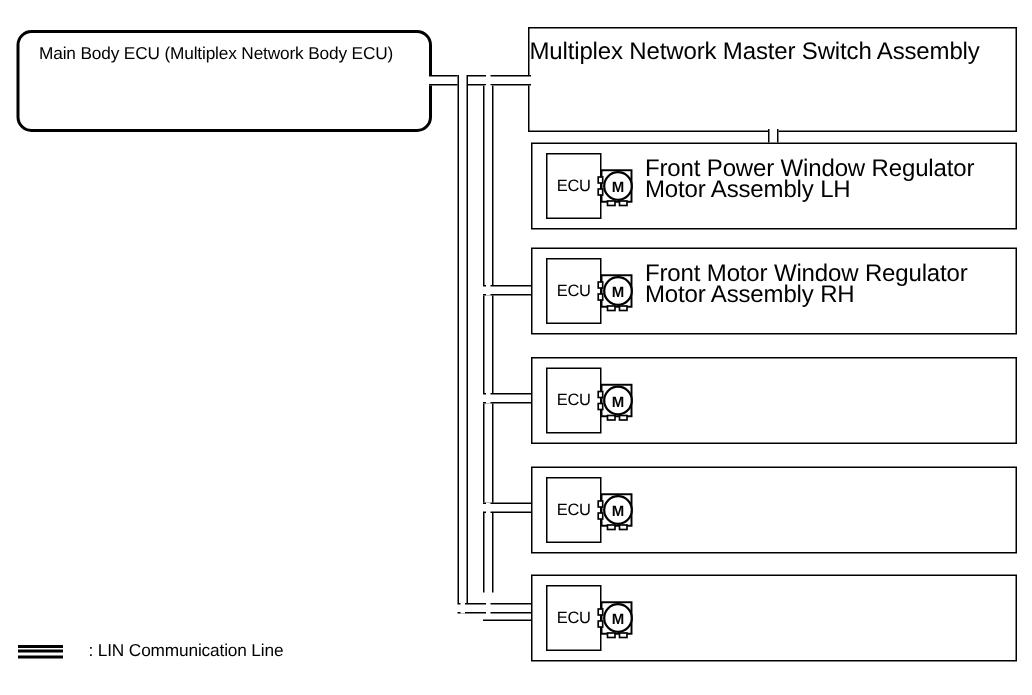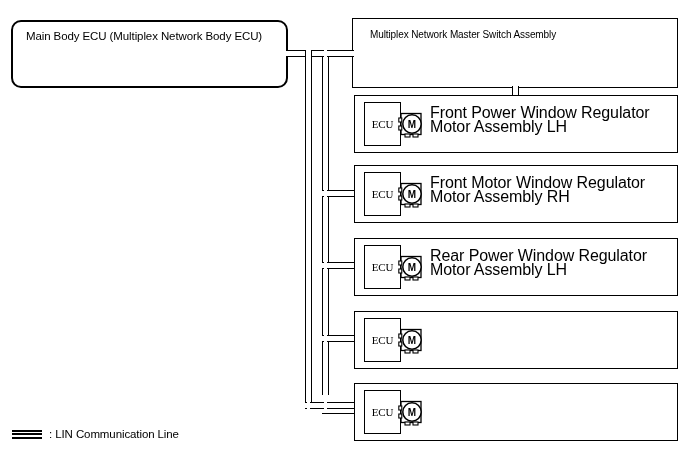--- a/index.html
+++ b/index.html
@@ -44,23 +44,23 @@
 
   
   .plain-box {
     position: absolute;
     border: 1.5px solid #000;
     box-sizing: border-box;
     background: #fff;
   }
   .plain-box-label {
     position: absolute;
-    left: 17px;
+    left: 0;
     top: 9px;
-    font-size: 10px;
+    font-size: 16px;
     line-height: 14px;
     letter-spacing: -0.1px;
   }
 
   
   .dev-box {
     position: absolute;
     border: 1.5px solid #000;
     box-sizing: border-box;
     background: #fff;
@@ -82,21 +82,20 @@
     width: 37px;
     height: 44px;
     border: 1.5px solid #000;
     box-sizing: border-box;
     background: #fff;
     display: flex;
     align-items: center;
     justify-content: center;
     font-size: 11px;
     letter-spacing: -0.2px;
-    font-family: Liberation Serif, serif;
   }
   
   .motor {
     position: absolute;
     left: 43px;
     top: 14px;
     width: 29px;
     height: 28px;
   }
   .motor svg { display: block; }
@@ -146,21 +145,21 @@
     content: "";
     position: absolute;
     left: 0;
     right: 0;
     top: 50%;
     height: 2.2px;
     margin-top: -1.1px;
     background: #000;
   }
   .legend-text {
-    margin-left: 7px;
+    margin-left: 17px;
     font-size: 11.5px;
     letter-spacing: -0.1px;
     white-space: nowrap;
   }
 </style>
 </head>
 <body>
 
 <div id="canvas">
 
@@ -235,21 +234,20 @@
       <svg width="29" height="28" viewBox="0 0 29 28">
         <rect x="3" y="3.5" width="20" height="21" fill="#fff" stroke="#000" stroke-width="1.3"></rect>
         <rect x="0.8" y="8" width="3" height="4" fill="#fff" stroke="#000" stroke-width="1.1"></rect>
         <rect x="0.8" y="16" width="3" height="4" fill="#fff" stroke="#000" stroke-width="1.1"></rect>
         <rect x="7" y="24" width="5" height="3" fill="#fff" stroke="#000" stroke-width="1.1"></rect>
         <rect x="15" y="24" width="5" height="3" fill="#fff" stroke="#000" stroke-width="1.1"></rect>
         <circle cx="14" cy="14" r="9.2" fill="#fff" stroke="#000" stroke-width="1.5"></circle>
         <text x="14" y="18" text-anchor="middle" font-family="Liberation Sans, sans-serif" font-size="10" font-weight="bold" fill="#000">M</text>
       </svg>
     </div>
-    <div class="dev-label">Rear Power Window Regulator Motor Assembly LH</div>
   </div>
 
   <div class="dev-box" style="left:354px; top:311px; width:324px; height:58px;">
     <div class="ecu-rect">ECU</div>
     <div class="motor">
       <svg width="29" height="28" viewBox="0 0 29 28">
         <rect x="3" y="3.5" width="20" height="21" fill="#fff" stroke="#000" stroke-width="1.3"></rect>
         <rect x="0.8" y="8" width="3" height="4" fill="#fff" stroke="#000" stroke-width="1.1"></rect>
         <rect x="0.8" y="16" width="3" height="4" fill="#fff" stroke="#000" stroke-width="1.1"></rect>
         <rect x="7" y="24" width="5" height="3" fill="#fff" stroke="#000" stroke-width="1.1"></rect>

